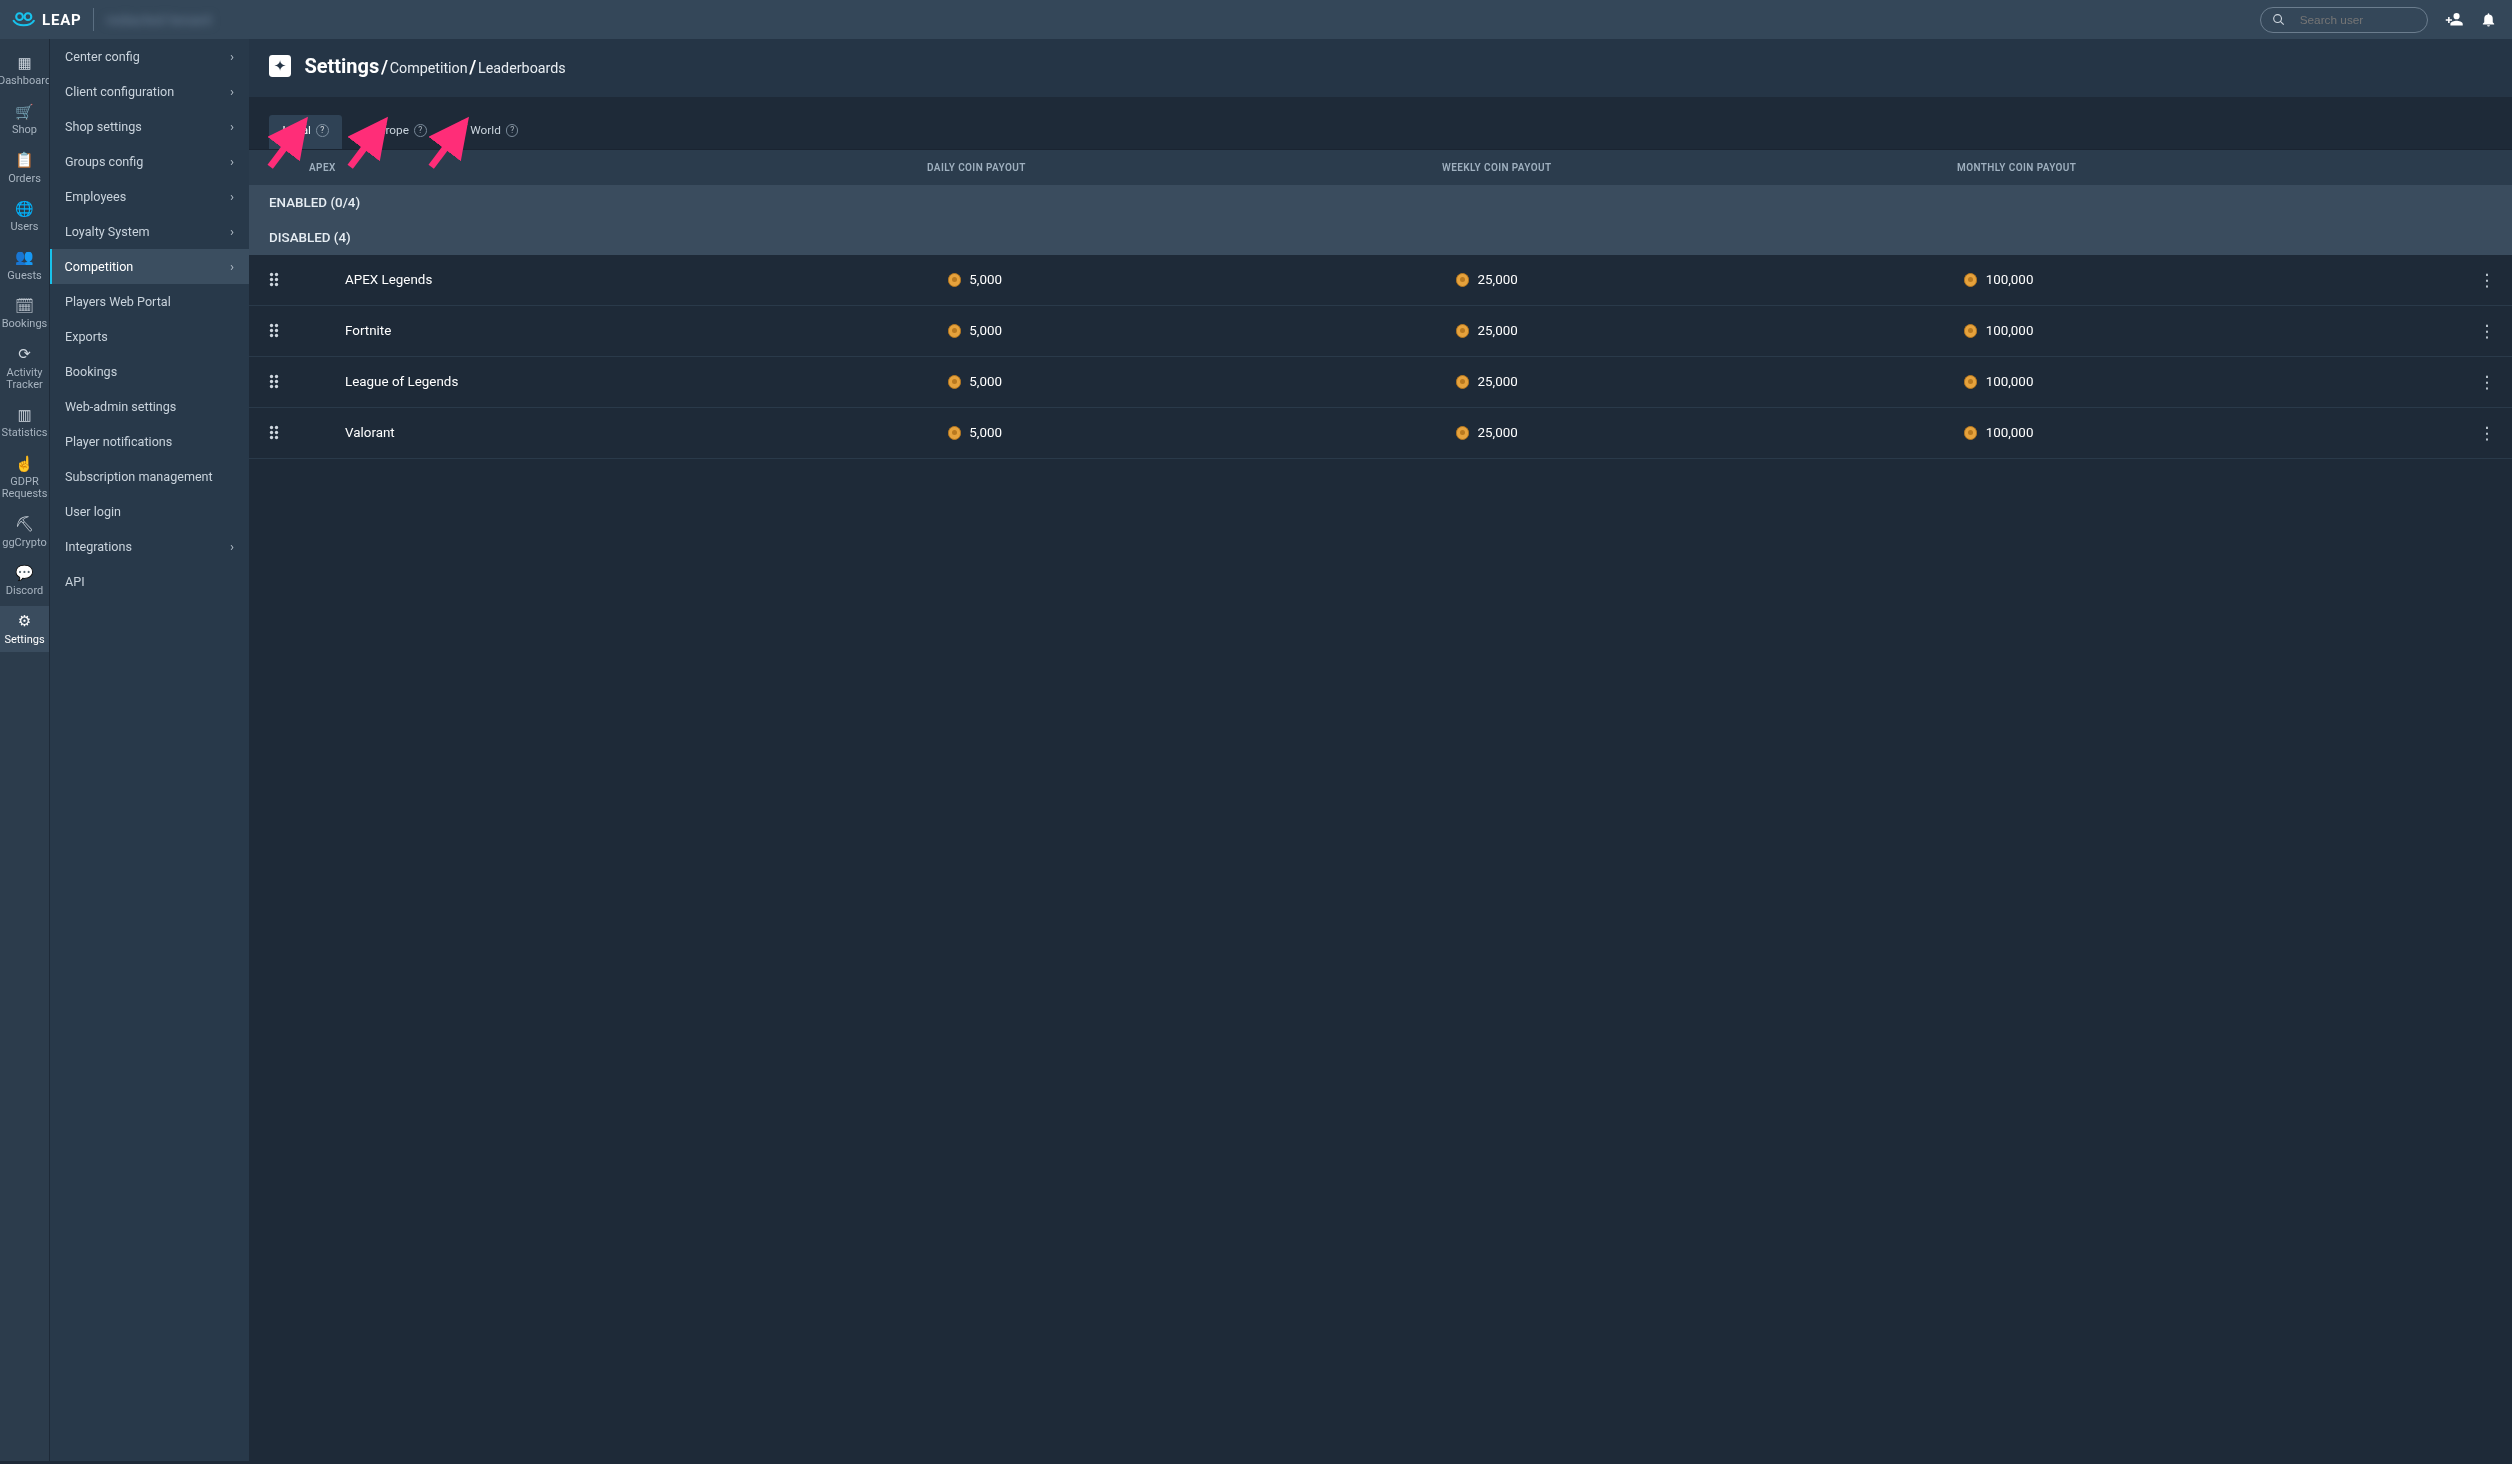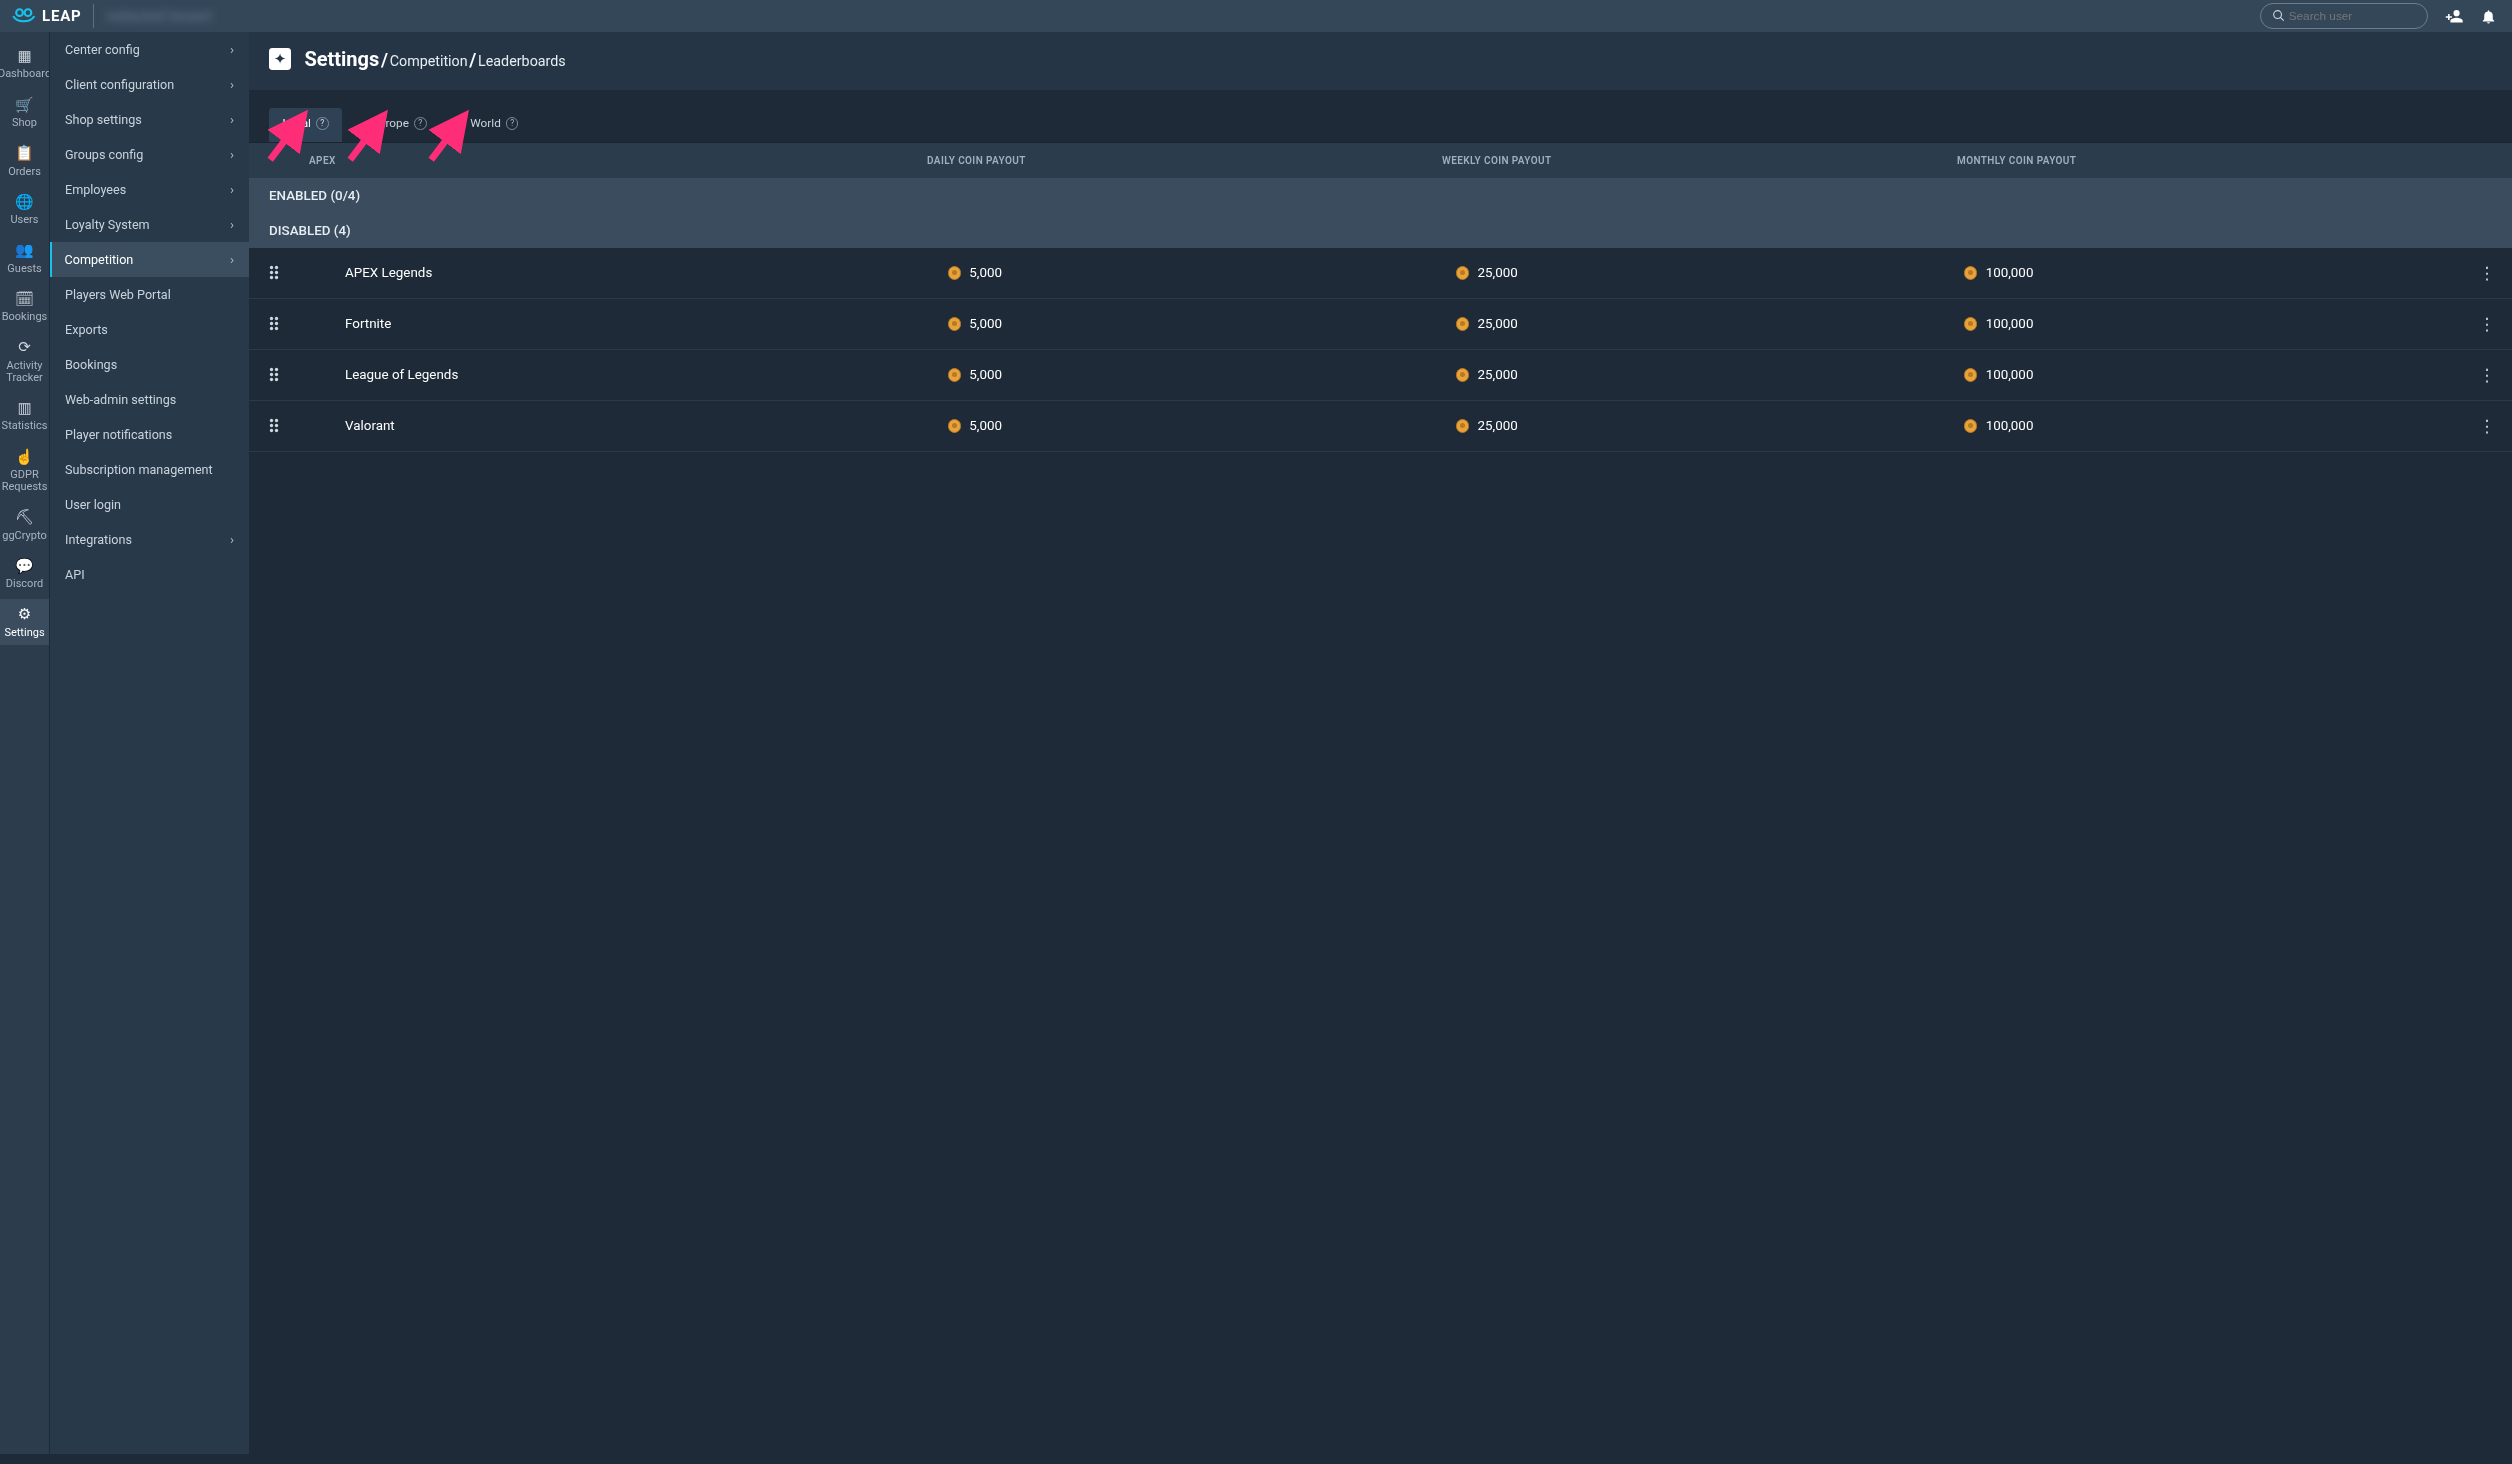--- a/index.html
+++ b/index.html
@@ -6,40 +6,40 @@
   html, body { width: 100%; height: 100%; }
   body {
     font-family: -apple-system, BlinkMacSystemFont, "Segoe UI", Roboto, sans-serif;
     background: #1e2a38;
     color: #d8dee6;
     overflow: hidden;
   }
 
   
   .topbar {
-    height: 32px;
+    height: 39px;
     background: #344759;
     display: flex;
     align-items: center;
     padding: 0 15px 0 11.8px;
   }
   .logo { display: flex; align-items: center; gap: 6.7px; }
   .logo-mark {
     color: #18c2ec;
     display: flex; align-items: center;
   }
   .logo-text { color: #fff; font-weight: 700; letter-spacing: 0.8px; font-size: 15px; }
   .logo-divider { width:0.8px; height:23.5px; background:#5a6e81; margin:0 11.8px; }
   .tenant-name {
     color:#5d7187; filter: blur(4.2px); font-size:15px; font-weight:600;
     user-select:none;
   }
   .topbar-spacer { flex:1; }
   .search-wrap {
-    display:flex; align-items:center; gap:3px;
+    display:flex; align-items:center; gap:14px;
     border:0.8px solid #6b7d8e; border-radius: 18.5px;
     padding: 5px 11.8px; width: 168px; color:#a6b2bf;
   }
   .search-wrap input {
     background:transparent; border:none; outline:none; color:#d8dee6;
     font-size:11.8px; width:100%;
   }
   .topbar-icon {
     color:#fff; margin-left:17px; display:flex; align-items:center;
     cursor:pointer;

